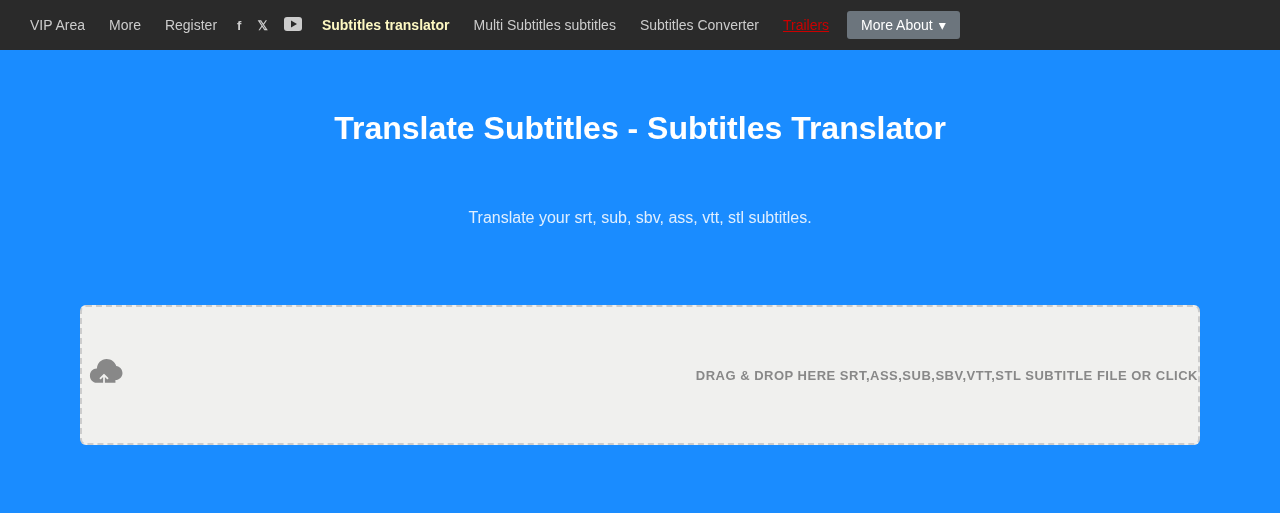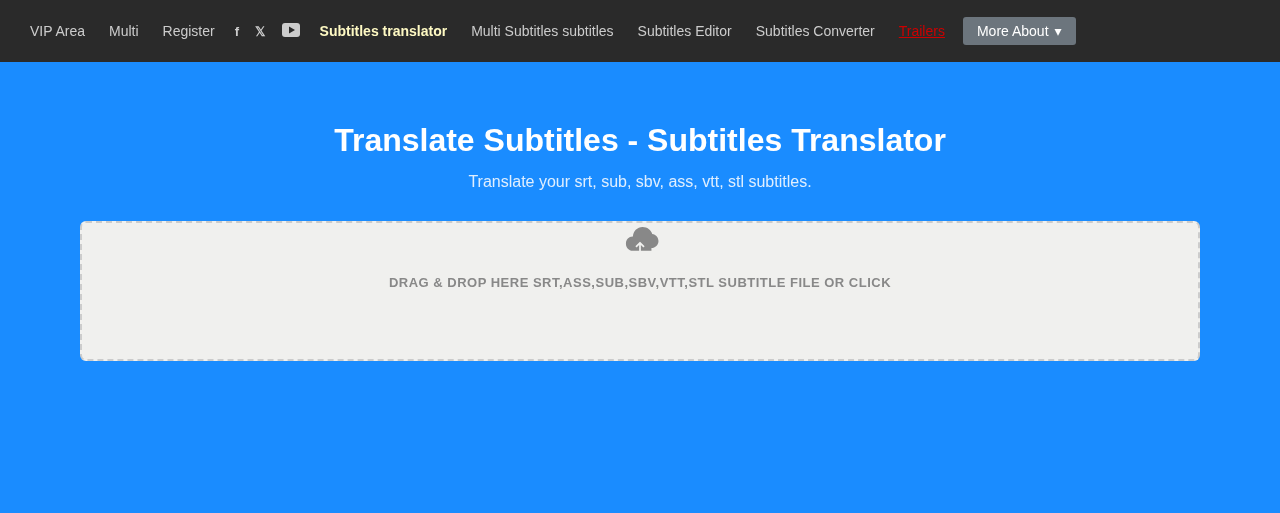--- a/index.html
+++ b/index.html
@@ -15,21 +15,21 @@
       height: 513px;
       overflow: hidden;
     }
 
     
     nav {
       background-color: #2a2a2a;
       display: flex;
       align-items: center;
       padding: 0 20px;
-      height: 62px;
+      height: 50px;
       gap: 4px;
     }
 
     .nav-link {
       color: #cccccc;
       text-decoration: none;
       font-size: 14px;
       padding: 6px 10px;
       cursor: pointer;
       white-space: nowrap;
@@ -67,20 +67,21 @@
     }
 
     
     .main-content {
       background-color: #1a8cff;
       display: flex;
       flex-direction: column;
       align-items: center;
       justify-content: center;
       padding-top: 60px;
+      gap: 48px;
     }
 
     .hero-title {
       color: #ffffff;
       font-size: 32px;
       font-weight: bold;
       margin-bottom: 14px;
       text-align: center;
     }
 
@@ -92,23 +93,23 @@
     }
 
     
     .drop-zone {
       background-color: #f0f0ee;
       border: 2px dashed #cccccc;
       border-radius: 6px;
       width: 1120px;
       height: 140px;
       display: flex;
-      flex-direction: column;
+      flex-direction: row;
       align-items: center;
-      justify-content: flex-start;
+      justify-content: space-between;
       cursor: pointer;
       gap: 12px;
     }
 
     .drop-text {
       color: #888888;
       font-size: 13px;
       font-weight: bold;
       letter-spacing: 0.5px;
       text-align: center;
@@ -118,35 +119,34 @@
     .cloud-upload {
       width: 44px;
       height: 36px;
     }
   </style>
 </head>
 <body>
 
 <nav>
   <a class="nav-link">VIP Area</a>
-  <a class="nav-link">Multi</a>
+  <a class="nav-link">More</a>
   <a class="nav-link">Register</a>
 
   <span class="social-icon" style="font-size:13px; font-weight:bold;">f</span>
   <span class="social-icon" style="font-size:13px; font-weight:bold;">𝕏</span>
   <span class="social-icon" style="font-size:11px;">
     <svg width="18" height="14" viewBox="0 0 18 14" fill="#cccccc">
       <rect x="0" y="0" width="18" height="14" rx="3" fill="#cccccc"></rect>
       <polygon points="7,3.5 13,7 7,10.5" fill="#2a2a2a"></polygon>
     </svg>
   </span>
 
   <a class="nav-link active">Subtitles translator</a>
   <a class="nav-link">Multi Subtitles subtitles</a>
-  <a class="nav-link">Subtitles Editor</a>
   <a class="nav-link">Subtitles Converter</a>
   <a class="nav-link trailers">Trailers</a>
 
   <button class="more-about-btn">
     <span>More About</span>
     <span>▾</span>
   </button>
 </nav>
 
 <div class="main-content">

